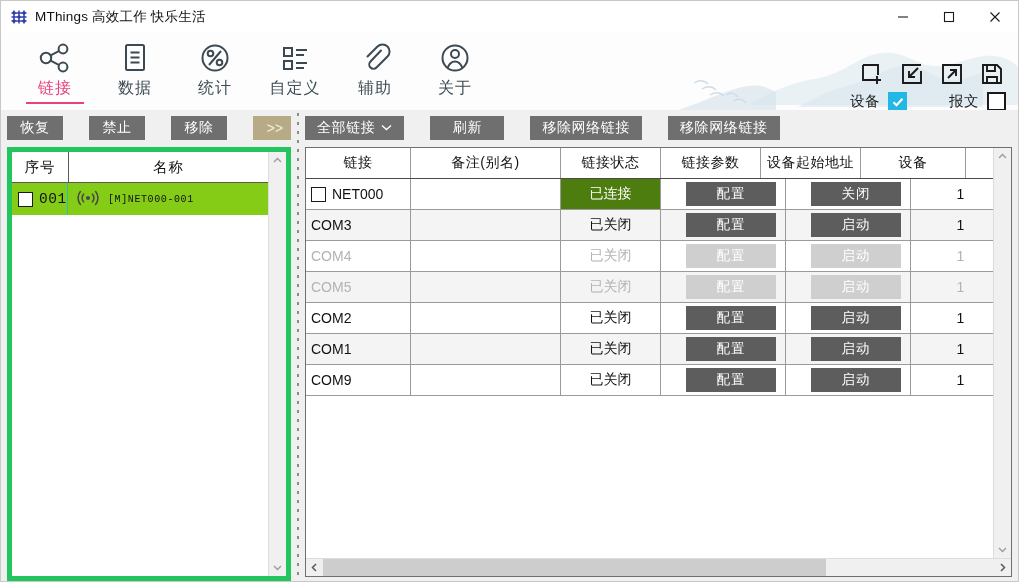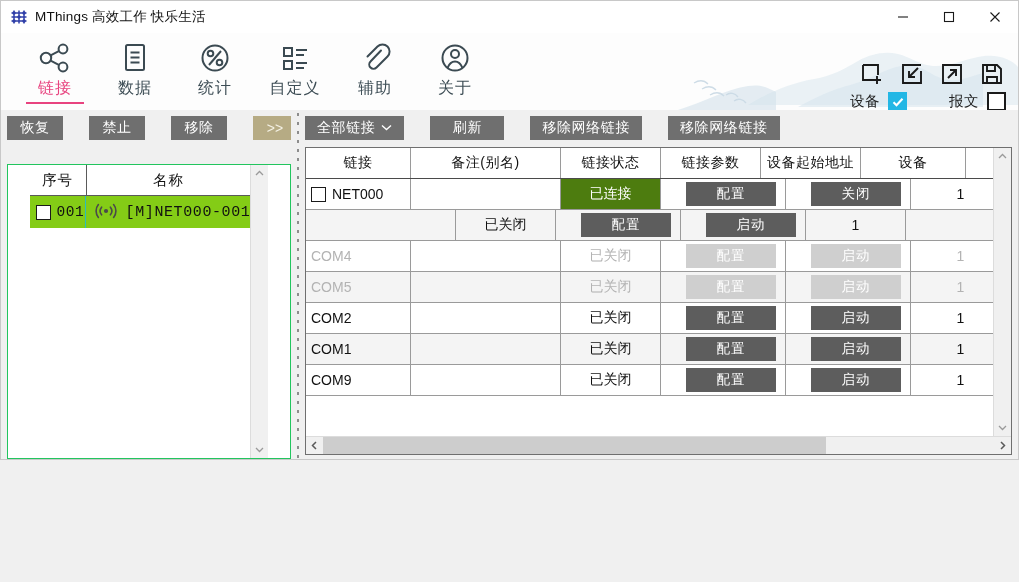--- a/index.html
+++ b/index.html
@@ -2,21 +2,21 @@
 <html><head>
 <meta charset="utf-8">
 <style>
   html,body{margin:0;padding:0;}
   body{
     width:1019px;height:582px;overflow:hidden;
     font-family:"Liberation Sans","DejaVu Sans",sans-serif;
     font-size:13px;color:#1d1d1d;background:#f0f0f0;
     -webkit-font-smoothing:antialiased;
   }
-  .app{position:relative;width:1019px;height:460px;background:#ffffff;
+  .app{position:relative;width:1019px;height:582px;background:#ffffff;
        border:1px solid #c8c8c8;box-sizing:border-box;overflow:hidden;}
 
   
   .titlebar{height:31px;display:flex;align-items:center;background:#ffffff;
             border-bottom:1px solid #ffffff;position:relative;}
   .tb-logo{width:22px;height:22px;margin-left:7px;margin-right:5px;flex:0 0 auto;
            position:relative;}
   .tb-title{font-size:13.5px;color:#111;letter-spacing:.2px;}
   .wctrls{position:absolute;right:0;top:0;height:31px;display:flex;}
   .wbtn{width:46px;height:31px;display:flex;align-items:center;justify-content:center;
@@ -71,38 +71,38 @@
   .btnrow{display:flex;align-items:center;gap:26px;height:28px;flex:0 0 auto;}
   .btn{height:24px;min-width:56px;padding:0 12px;background:#6f6f6f;color:#ffffff;
        font-size:14px;display:inline-flex;align-items:center;justify-content:center;
        border:none;cursor:default;letter-spacing:.6px;box-sizing:border-box;
        font-family:inherit;}
   .btn.khaki{background:#b6ab84;color:#f4f1e4;min-width:44px;letter-spacing:0;}
   .btn.wide{min-width:74px;}
   .btn .caret{margin-left:6px;font-size:10px;line-height:1;}
 
   
-  .listbox{flex:1 1 auto;margin-top:22px;border:1px solid #22c55e;background:#fff;
-           display:flex;flex-direction:column;min-height:0;box-sizing:border-box;align-items:center;}
+  .listbox{flex:1 1 auto;margin-top:5px;border:5px solid #22c55e;background:#fff;
+           display:flex;flex-direction:column;min-height:0;box-sizing:border-box;}
   .lt-wrap{display:flex;flex:1 1 auto;min-height:0;}
   .lt-main{flex:1 1 auto;display:flex;flex-direction:column;min-width:0;}
   .lt-head{display:flex;height:30px;flex:0 0 auto;border-bottom:1px solid #5a5a5a;
            background:#fff;}
   .lt-head .c{display:flex;align-items:center;justify-content:center;font-size:14.5px;
               color:#111;letter-spacing:1px;}
   .lt-head .c1{width:56px;flex:0 0 auto;border-right:1px solid #5a5a5a;}
   .lt-head .c2{flex:1 1 auto;}
   .lt-body{flex:1 1 auto;overflow:hidden;background:#fff;}
   .lrow{display:flex;height:32px;align-items:stretch;background:#84cc16;}
   .lrow .cell1{width:56px;flex:0 0 auto;display:flex;align-items:center;gap:6px;
                padding-left:6px;box-sizing:border-box;border-right:1px solid #2bbdbd;}
   .lrow .idx{font-size:14.5px;color:#111;font-family:"Liberation Mono","DejaVu Sans Mono",monospace;
              letter-spacing:.5px;}
   .lrow .cell2{flex:1 1 auto;display:flex;align-items:center;gap:7px;padding-left:7px;}
-  .lrow .nm{font-size:15px;color:#111;letter-spacing:.6px;
+  .lrow .nm{font-size:10px;color:#111;letter-spacing:.6px;
             font-family:"Liberation Mono","DejaVu Sans Mono",monospace;}
   .cbox{width:15px;height:15px;background:#fff;border:1.6px solid #1a1a1a;box-sizing:border-box;
         flex:0 0 auto;}
 
   
   .vscroll{width:17px;flex:0 0 auto;background:#f0f0f0;border-left:1px solid #dcdcdc;
            display:flex;flex-direction:column;justify-content:space-between;align-items:center;}
   .vscroll .ar{height:17px;width:17px;display:flex;align-items:center;justify-content:center;
                color:#9a9a9a;font-size:9px;}
 
@@ -442,20 +442,21 @@
                   <span class="gbtn">配置</span>
                 </div>
                 <div class="gc cw5 gbcell">
                   <span class="gbtn">关闭</span>
                 </div>
                 <div class="gc cw6 ctr">1</div>
                 <div class="gc cw7"></div>
               </div>
 
               <div class="grow alt">
+                <div class="gc cw1">COM3</div>
                 <div class="gc cw2"></div>
                 <div class="gc cw3 statecell">已关闭</div>
                 <div class="gc cw4 gbcell">
                   <span class="gbtn">配置</span>
                 </div>
                 <div class="gc cw5 gbcell">
                   <span class="gbtn">启动</span>
                 </div>
                 <div class="gc cw6 ctr">1</div>
                 <div class="gc cw7"></div>

